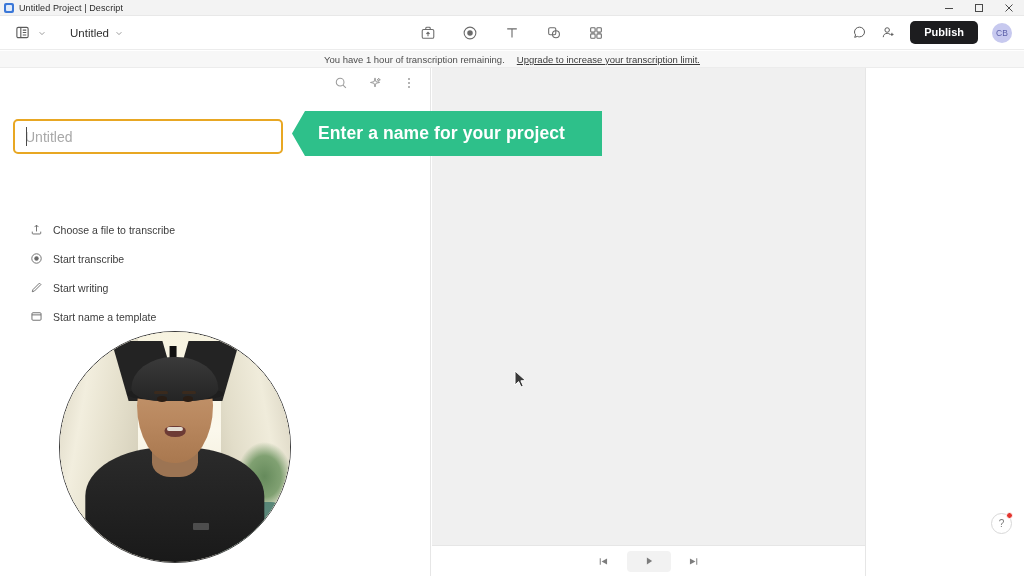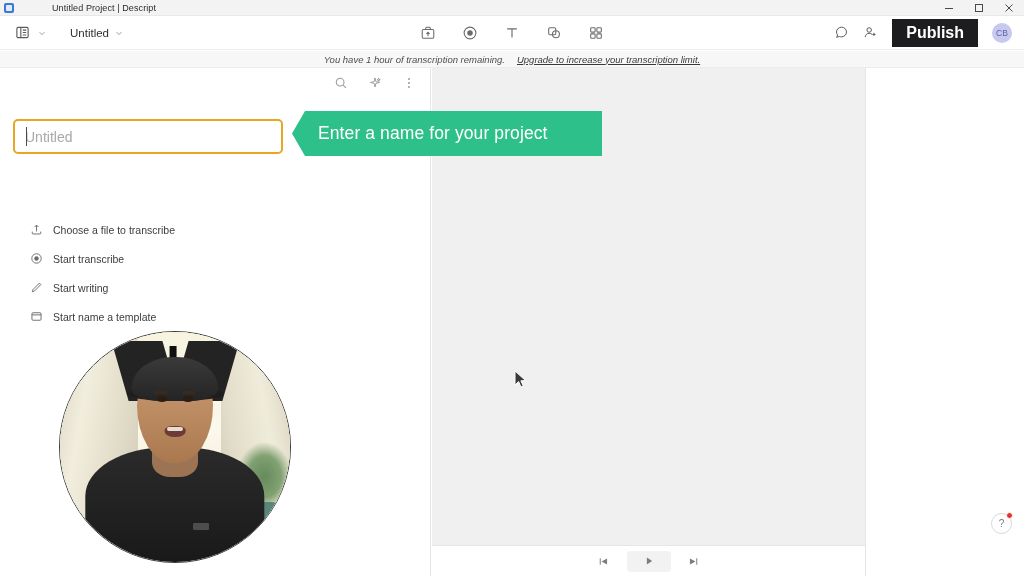--- a/index.html
+++ b/index.html
@@ -21,21 +21,21 @@
   .tb-icon {
     width: 10px; height: 10px; margin-left: 4px; margin-right: 5px;
     background: #3b78d8; border-radius: 2px;
     position: relative; flex: none;
   }
   .tb-icon::after {
     content: ""; position: absolute; left: 2px; top: 2px;
     width: 6px; height: 6px; border-radius: 1px;
     background: #fff; opacity: .85;
   }
-  .tb-title { font-size: 9px; color: #2a2a2a; white-space: nowrap; letter-spacing: .1px; margin-left: 33px; }
+  .tb-title { font-size: 9px; color: #2a2a2a; white-space: nowrap; letter-spacing: .1px; }
   .tb-controls { margin-left: auto; display: flex; height: 16px; }
   .tb-btn {
     width: 30px; height: 16px;
     display: flex; align-items: center; justify-content: center;
     color: #4a4a4a;
   }
   .tb-btn svg { display: block; }
 
   
   .header {
@@ -61,42 +61,41 @@
   .tool-btn {
     width: 22px; height: 22px;
     display: flex; align-items: center; justify-content: center;
     color: #6b6b6b;
   }
   .hdr-right {
     margin-left: auto; display: flex; align-items: center; gap: 14px; padding-right: 12px;
   }
   .publish-btn {
     background: #1d1d1f; color: #fff;
-    font-size: 16px; font-weight: 700;
-    border: none; border-radius: 0;
+    font-size: 11px; font-weight: 700;
+    border: none; border-radius: 5px;
     padding: 6px 14px; cursor: pointer;
     font-family: "Liberation Sans", sans-serif;
     line-height: 1;
   }
   .avatar {
     width: 20px; height: 20px; border-radius: 50%;
     background: #c7c9ef; color: #5b5fa8;
     font-size: 8.5px; font-weight: 400;
     display: flex; align-items: center; justify-content: center;
     letter-spacing: .2px;
   }
 
   
   .banner {
     position: absolute; top: 51px; left: 0; width: 1024px; height: 17px;
     background: #f7f7f7;
     display: flex; align-items: center; justify-content: center;
     font-size: 9.5px; color: #4e4e4e;
     border-bottom: 1px solid #ececec;
-    font-style: italic;
   }
   .banner a { color: #3a3a3a; text-decoration: underline; margin-left: 12px; }
 
   
   .body-area {
     position: absolute; top: 68px; left: 0; width: 1024px; height: 508px;
   }
   .left-pane {
     position: absolute; top: 0; left: 0; width: 431px; height: 508px;
     background: #fff; border-right: 1px solid #e6e6e6;
@@ -275,21 +274,21 @@
     z-index: 30;
   }
   .callout::before {
     content: "";
     position: absolute; left: 0; top: 0;
     width: 13px; height: 45px;
     background: #fff;
     clip-path: polygon(0 0, 100% 0, 0 50%, 100% 100%, 0 100%);
   }
   .callout-text {
-    color: #ffffff; font-size: 17.5px; font-weight: 400;
+    color: #ffffff; font-size: 17.5px; font-weight: 700;
     white-space: nowrap; letter-spacing: .1px;
   }
 
   
   .help-btn {
     position: absolute; right: 12px; bottom: 42px;
     width: 21px; height: 21px; border-radius: 50%;
     border: 1px solid #d8d8d8; background:#fff;
     display:flex; align-items:center; justify-content:center;
     font-size: 10px; color:#7a7a7a;

